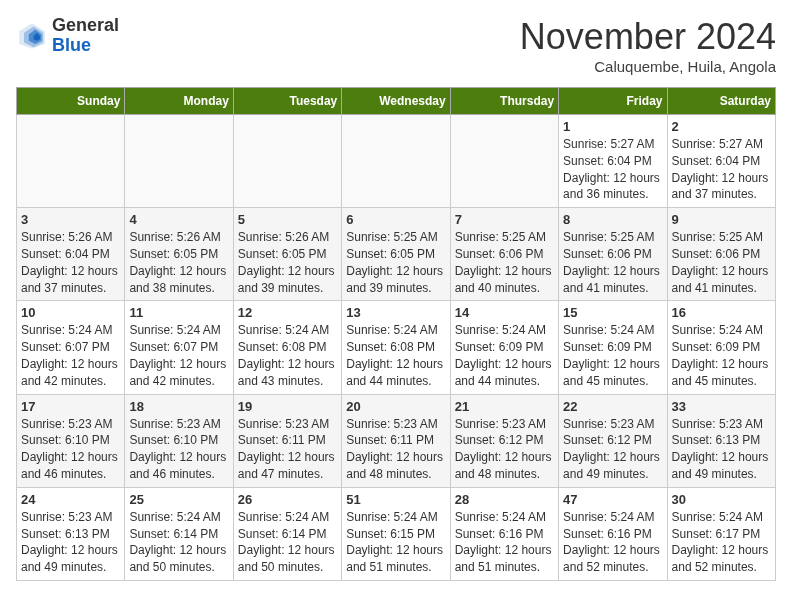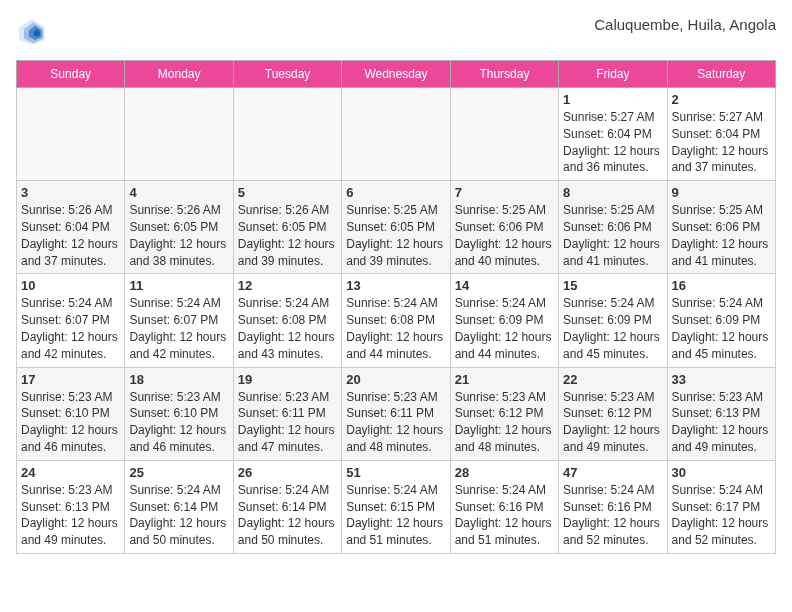--- a/index.html
+++ b/index.html
@@ -43,26 +43,26 @@
     .location {
       font-size: 15px;
       color: #404040;
     }
     .calendar {
       width: 100%;
       border-collapse: collapse;
       font-size: 11px;
     }
     .calendar th {
-      background-color: #ec4899;
+      background-color: #4d7c0f;
       color: #fff;
       padding: 6px 4px;
-      text-align: center;
+      text-align: right;
       font-size: 12px;
-      font-weight: normal;
+      font-weight: bold;
       border: 1px solid #aaa;
     }
     .calendar td {
       vertical-align: top;
       border: 1px solid #ccc;
       padding: 4px;
       width: calc(100% / 7);
       height: 80px;
       background: #fff;
     }
@@ -89,22 +89,27 @@
 <body>
 
 <div class="header">
   <div class="logo">
     <svg class="logo-icon" viewBox="0 0 40 40">
       <polygon points="20,4 36,14 36,30 20,36 4,30 4,14" fill="#1565c0" opacity="0.15"></polygon>
       <polygon points="22,8 34,16 34,28 22,34 10,28 10,16" fill="#1565c0" opacity="0.3"></polygon>
       <polygon points="24,12 32,18 32,26 24,30 16,26 16,18" fill="#1565c0" opacity="0.6"></polygon>
       <polygon points="26,16 30,20 30,24 26,26 22,24 22,20" fill="#1565c0"></polygon>
     </svg>
+    <div class="logo-text">
+      <div><span class="logo-general">General</span></div>
+      <div><span class="logo-blue">Blue</span></div>
+    </div>
   </div>
   <div class="title-block">
+    <div class="month-title">November 2024</div>
     <div class="location">Caluquembe, Huila, Angola</div>
   </div>
 </div>
 
 <table class="calendar">
   <thead>
     <tr>
     <th>Sunday</th>
         <th>Monday</th>
         <th>Tuesday</th>

